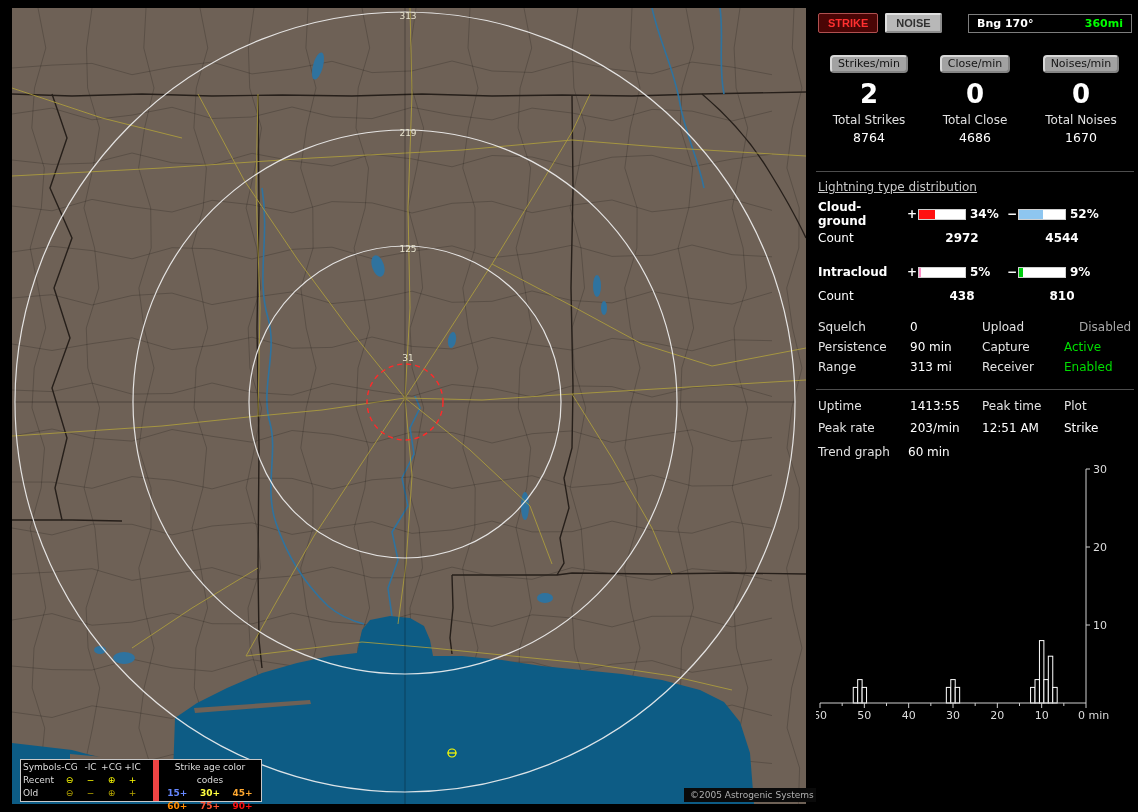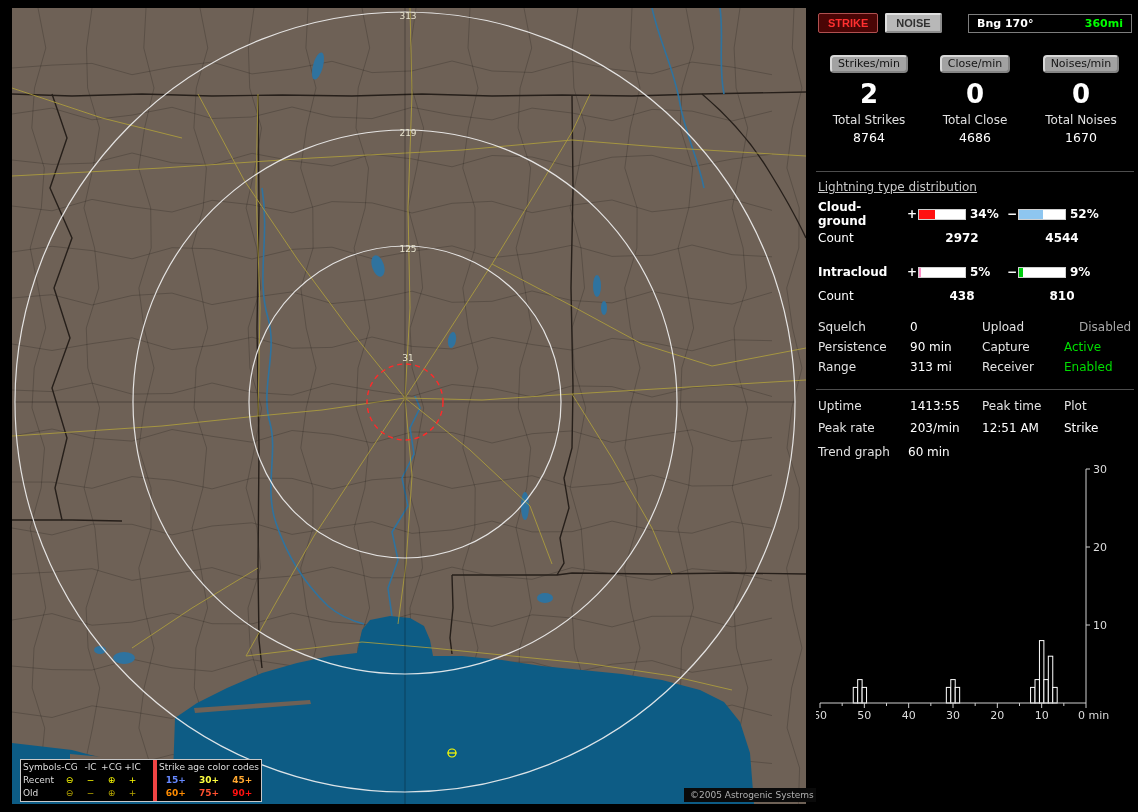--- a/index.html
+++ b/index.html
@@ -4,21 +4,21 @@
 <style>
   html,body{margin:0;padding:0;background:#000;}
   body{width:1138px;height:812px;position:relative;overflow:hidden;
        font-family:"DejaVu Sans","Liberation Sans",sans-serif;color:#fff;}
   .map-wrap{position:absolute;left:12px;top:8px;width:794px;height:796px;background:#6e6156;}
   .map-wrap svg{display:block;}
   
   .legend{position:absolute;left:8px;top:751px;width:240px;height:41px;background:#000;
           border:1px solid #c8c8c8;display:flex;font-size:9px;line-height:13px;color:#ddd;}
   .legend-left{width:128px;padding:1px 2px;}
-  .legend-right{flex:1;border-left:4px solid #ef4444;padding:1px 2px;text-align:center;}
+  .legend-right{flex:1;border-left:6px solid #ef4444;padding:1px 2px;text-align:center;}
   .lrow{display:flex;height:13px;align-items:center;}
   .lhead{width:36px;color:#ddd;}
   .lcell{width:21px;text-align:center;}
   .age-row{display:flex;justify-content:space-around;height:13px;align-items:center;}
   .age-code{font-weight:bold;}
   .copyright{position:absolute;left:672px;top:780px;background:#0a0a0a;color:#b0b0b0;
              font-size:9px;padding:2px 6px;white-space:nowrap;text-align:center;}
   
   .panel{position:absolute;left:816px;top:0;width:318px;height:812px;background:#000;font-size:12px;}
   .toolbar{display:flex;align-items:center;margin:13px 2px 0 2px;gap:7px;}

